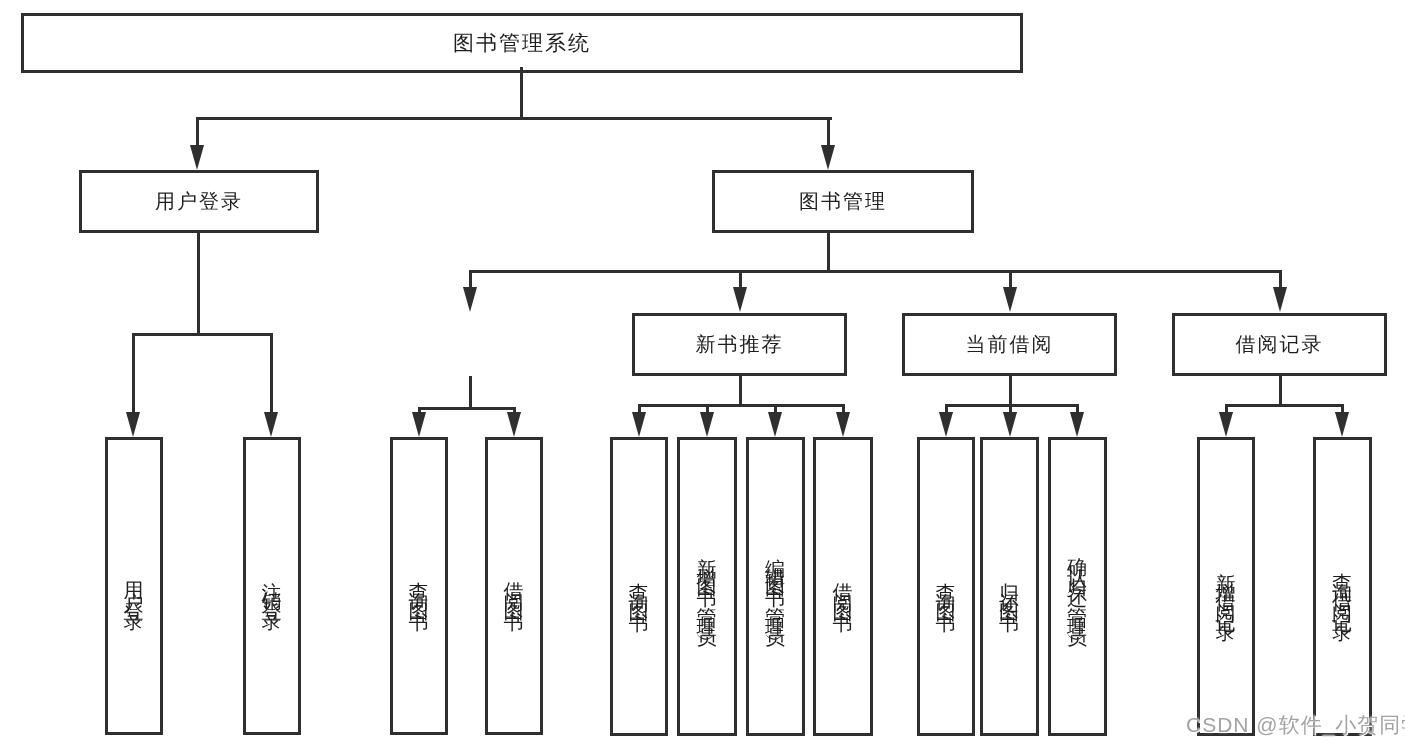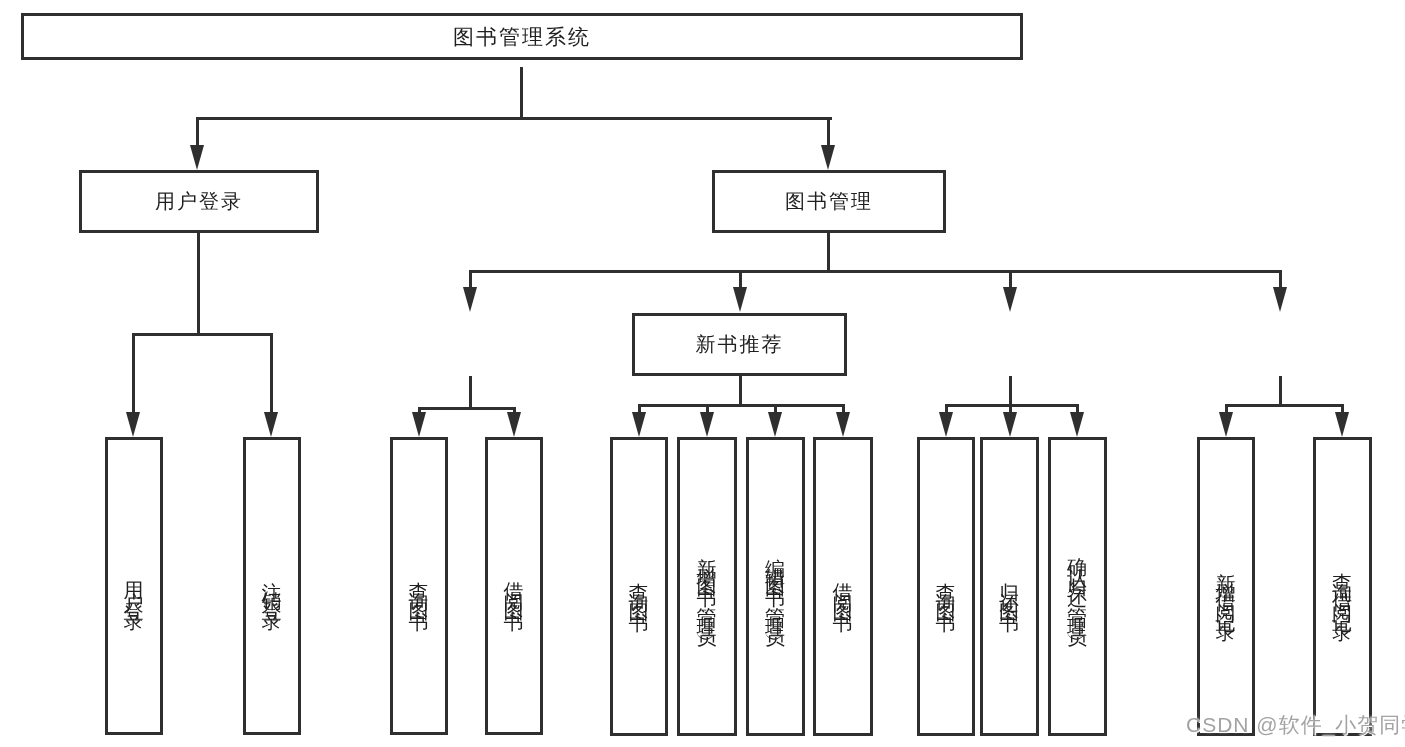--- a/index.html
+++ b/index.html
@@ -57,35 +57,35 @@
     white-space:nowrap;
     text-shadow:0 0 3px #ffffff,1px 1px 0 #ffffff;
     z-index:10;
   }
 </style>
 </head>
 <body>
 
 <div id="page">
 
-  <div class="box" style="left:21px;top:13px;width:1002px;height:47px;font-size:21px;">
+  <div class="box" style="left:21px;top:13px;width:1002px;height:60px;font-size:21px;">
     <span>图书管理系统</span>
   </div>
 
   <div class="v" style="left:520px;top:67px;height:51px;"></div>
   <div class="h" style="left:196px;top:117px;width:636px;"></div>
   <div class="v" style="left:196px;top:118px;height:28px;"></div>
   <div class="arrow" style="left:190px;top:145px;"></div>
   <div class="v" style="left:827px;top:118px;height:28px;"></div>
   <div class="arrow" style="left:821px;top:145px;"></div>
 
   <div class="box" style="left:79px;top:170px;width:240px;height:63px;">
     <span>用户登录</span>
   </div>
-  <div class="box" style="left:712px;top:170px;width:234px;height:63px;">
+  <div class="box" style="left:712px;top:170px;width:262px;height:63px;">
     <span>图书管理</span>
   </div>
 
   <div class="v" style="left:197px;top:233px;height:103px;"></div>
   <div class="h" style="left:132px;top:333px;width:141px;"></div>
   <div class="v" style="left:132px;top:334px;height:78px;"></div>
   <div class="arrow" style="left:126px;top:412px;"></div>
   <div class="v" style="left:270px;top:334px;height:78px;"></div>
   <div class="arrow" style="left:264px;top:412px;"></div>
 
@@ -95,20 +95,26 @@
   <div class="arrow" style="left:463px;top:287px;"></div>
   <div class="v" style="left:739px;top:271px;height:17px;"></div>
   <div class="arrow" style="left:733px;top:287px;"></div>
   <div class="v" style="left:1009px;top:271px;height:17px;"></div>
   <div class="arrow" style="left:1003px;top:287px;"></div>
   <div class="v" style="left:1279px;top:271px;height:17px;"></div>
   <div class="arrow" style="left:1273px;top:287px;"></div>
 
   <div class="box" style="left:632px;top:313px;width:215px;height:63px;">
     <span>新书推荐</span>
+  </div>
+  <div class="box" style="left:902px;top:313px;width:215px;height:63px;">
+    <span>当前借阅</span>
+  </div>
+  <div class="box" style="left:1172px;top:313px;width:215px;height:63px;">
+    <span>借阅记录</span>
   </div>
 
   <div class="v" style="left:469px;top:376px;height:34px;"></div>
   <div class="h" style="left:418px;top:407px;width:98px;"></div>
   <div class="v" style="left:418px;top:408px;height:6px;"></div>
   <div class="arrow" style="left:412px;top:412px;"></div>
   <div class="v" style="left:513px;top:408px;height:6px;"></div>
   <div class="arrow" style="left:507px;top:412px;"></div>
 
   <div class="v" style="left:739px;top:376px;height:31px;"></div>

